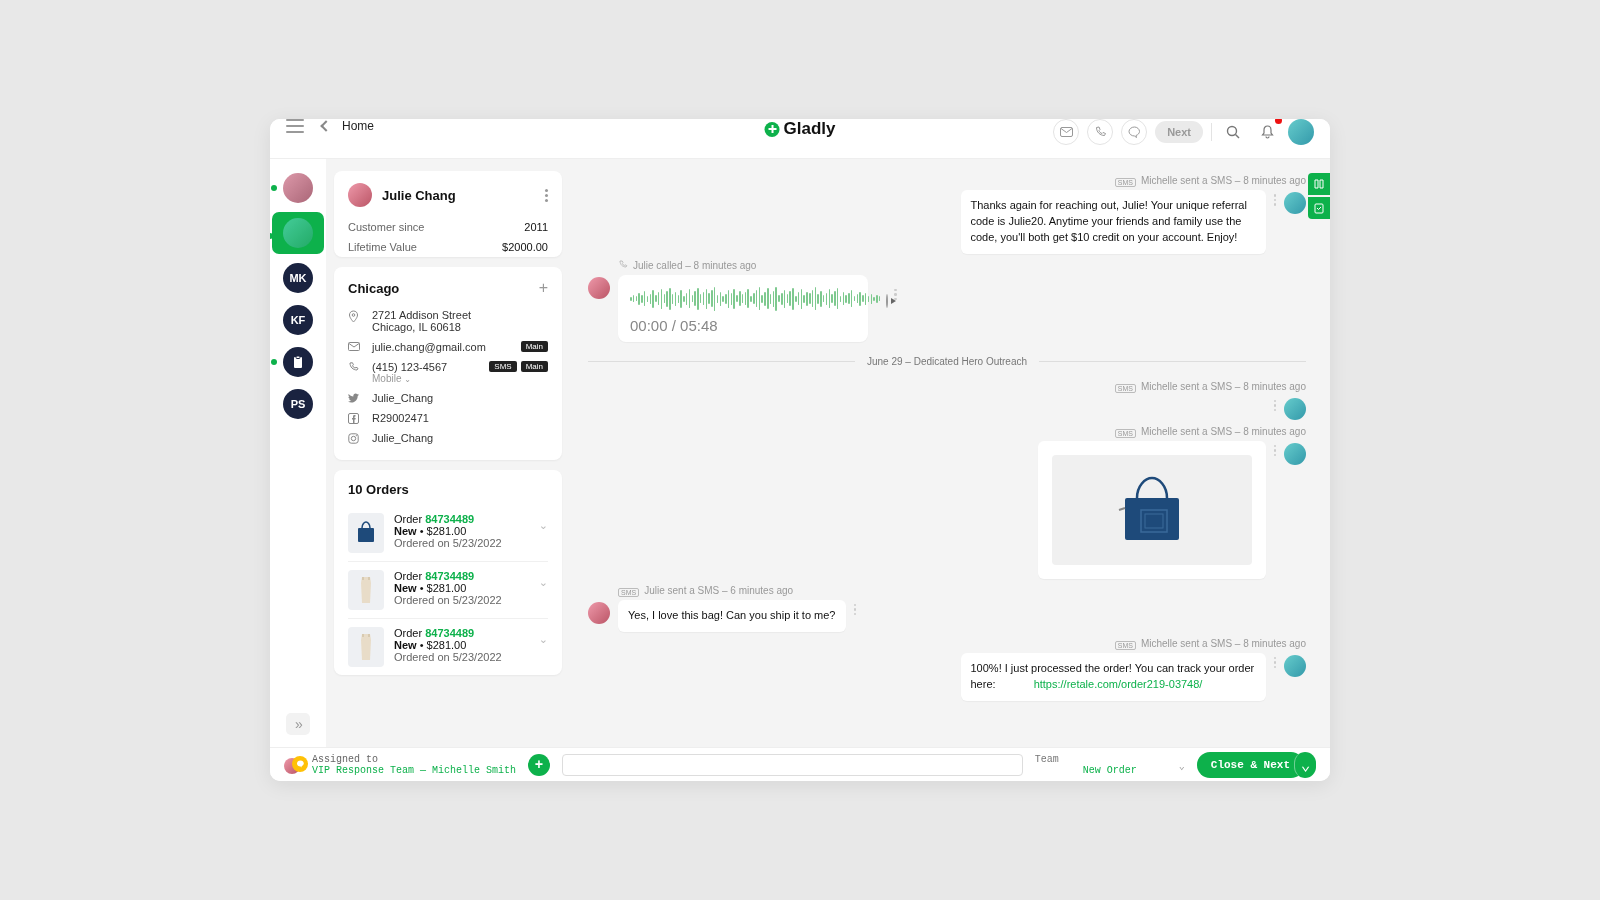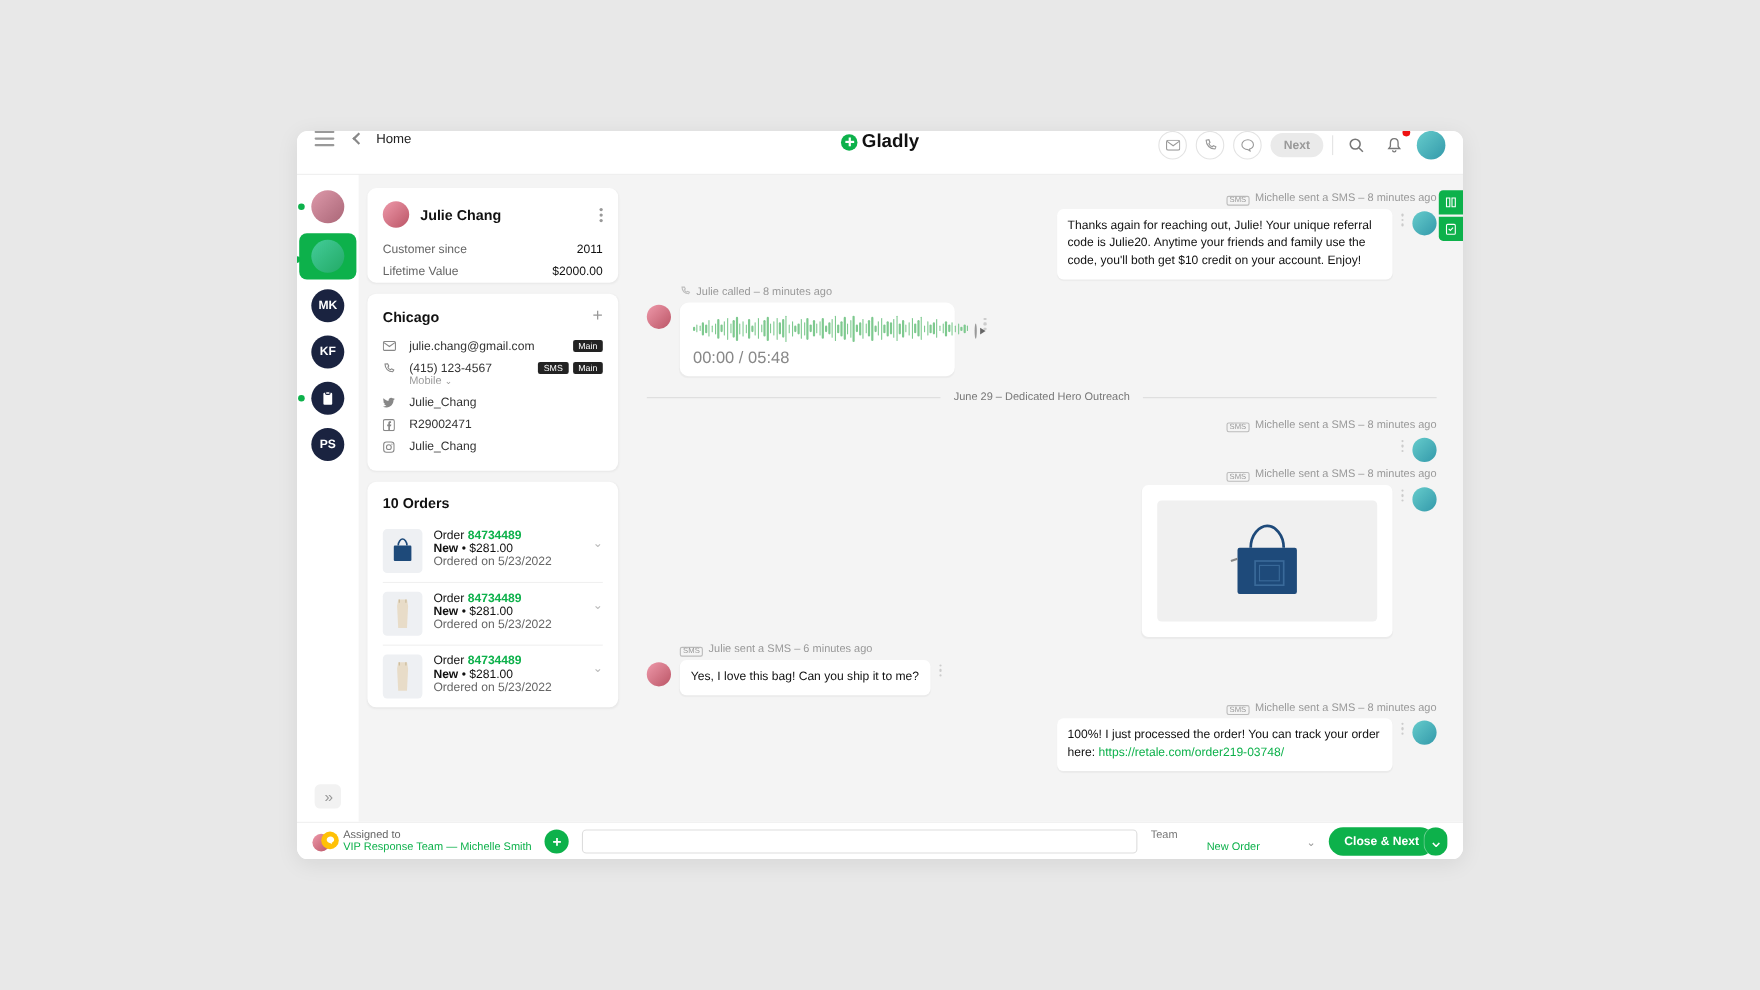--- a/index.html
+++ b/index.html
@@ -113,28 +113,28 @@
   .msg-dots { color:#ccc; align-self:flex-start; padding-top:4px; display:flex; flex-direction:column; gap:2px;}
   .msg-dots span{width:2.5px;height:2.5px;background:#ccc;border-radius:50%;}
   .voice-card { background:#fff; border-radius:8px; padding:10px 12px 8px 12px; width:250px; box-shadow:0 1px 1px rgba(0,0,0,.04);}
   .wave { height:28px; display:flex; align-items:center; gap:1.3px; margin-bottom:4px;}
   .wave span { width:1.5px; background:#7ec98f; display:inline-block; border-radius:1px;}
   .play { width:14px; height:14px; border:1px solid #999; border-radius:50%; margin-left:6px; position:relative;}
   .play::after{content:'';position:absolute;left:4px;top:3px;border-left:5px solid #666;border-top:3px solid transparent;border-bottom:3px solid transparent;}
   .voice-time { font-size:15px; color:#888; }
   .divider { display:flex; align-items:center; gap:12px; margin:14px 0; font-size:10px; color:#777;}
   .divider::before, .divider::after { content:''; flex:1; height:1px; background:#ddd; }
-  .order-link { color:#0db14b; }
+  .order-link { color:#0db14b;margin-left:35px; }
   .side-tabs { position:absolute; right:0; top:14px; display:flex; flex-direction:column; gap:2px;}
   .side-tab { width:22px; height:22px; background:#0db14b; color:#fff; display:flex; align-items:center; justify-content:center; font-size:12px;}
   .side-tab:first-child{border-radius:4px 0 0 0;}
   .side-tab:last-child{border-radius:0 0 0 4px;}
 
   
-  .footer { height:34px; background:#fff; border-top:1px solid #eee; display:flex; align-items:center; padding:0 14px; gap:12px; flex-shrink:0;}
+  .footer { height:34px; background:#fff; border-top:1px solid #eee; display:flex; align-items:center; padding:0 14px; gap:12px; flex-shrink:0;font-family:Liberation Mono, monospace;}
   .f-assign { display:flex; align-items:center; gap:6px; font-size:10px; }
   .f-assign .lbl { color:#666; }
   .f-assign .val { color:#0db14b; }
   .f-plus { width:22px; height:22px; border-radius:50%; background:#0db14b; color:#fff; display:flex; align-items:center; justify-content:center; font-size:14px; font-weight:700;}
   .f-input { flex:1; height:22px; border:1px solid #ddd; border-radius:4px; background:#fff;}
   .f-topic { font-size:10px; width:150px; position:relative;}
   .f-topic .lbl{color:#777;}
   .f-topic .val{color:#0db14b;text-align:center;}
   .f-topic-chev{position:absolute; right:0; top:6px; color:#999;}
   .close-btn { background:#0db14b; color:#fff; font-size:11px; font-weight:600; padding:6px 14px; border-radius:14px; display:flex; align-items:center; gap:6px;}
@@ -266,20 +266,32 @@
               <span class="k">Lifetime Value</span>
               <span>$2000.00</span>
             </div>
         </div>
       </div>
 
       <div class="card contact-card">
         <div class="contact-head">
           <h3>Chicago</h3>
           <div class="plus">+</div>
+        </div>
+        <div class="c-row">
+          <div class="ico">
+              <svg width="11" height="13" viewBox="0 0 11 13">
+                <path d="M5.5 1C3 1 1.5 2.8 1.5 5c0 3 4 7 4 7s4-4 4-7c0-2.2-1.5-4-4-4z" fill="none" stroke="#888"></path>
+                <circle cx="5.5" cy="5" r="1.3" fill="none" stroke="#888"></circle>
+              </svg>
+            </div>
+          <div class="txt">
+              <div>2721 Addison Street</div>
+              <div>Chicago, IL 60618</div>
+            </div>
         </div>
         <div class="c-row">
           <div class="ico">
               <svg width="12" height="9" viewBox="0 0 12 9">
                 <rect x=".5" y=".5" width="11" height="8" rx="1" fill="none" stroke="#888"></rect>
                 <path d="M1 1.5 6 5 11 1.5" fill="none" stroke="#888"></path>
               </svg>
             </div>
           <div class="txt">julie.chang@gmail.com</div>
           <div class="badges">

